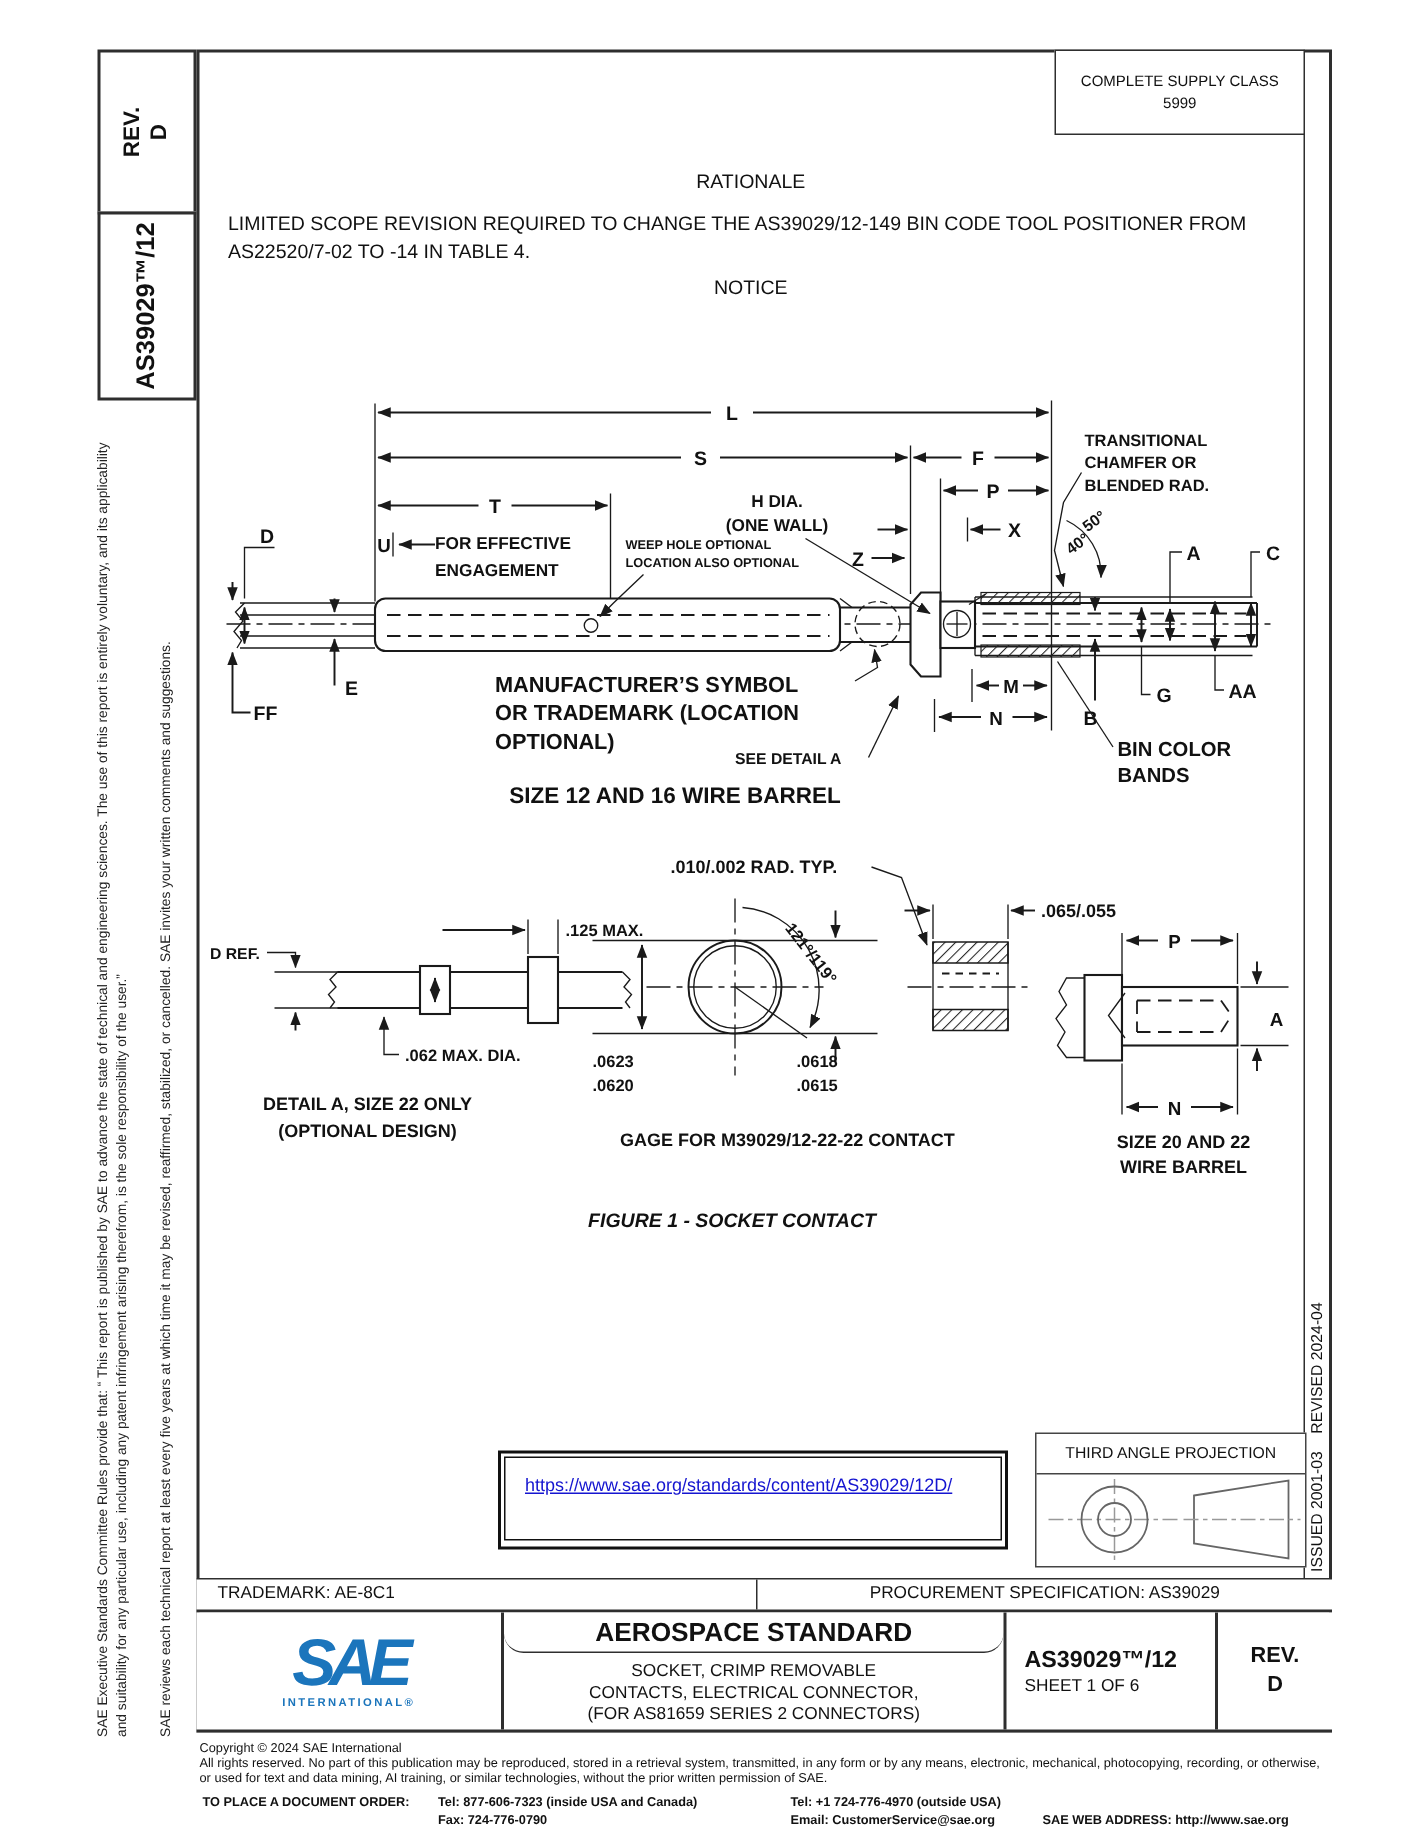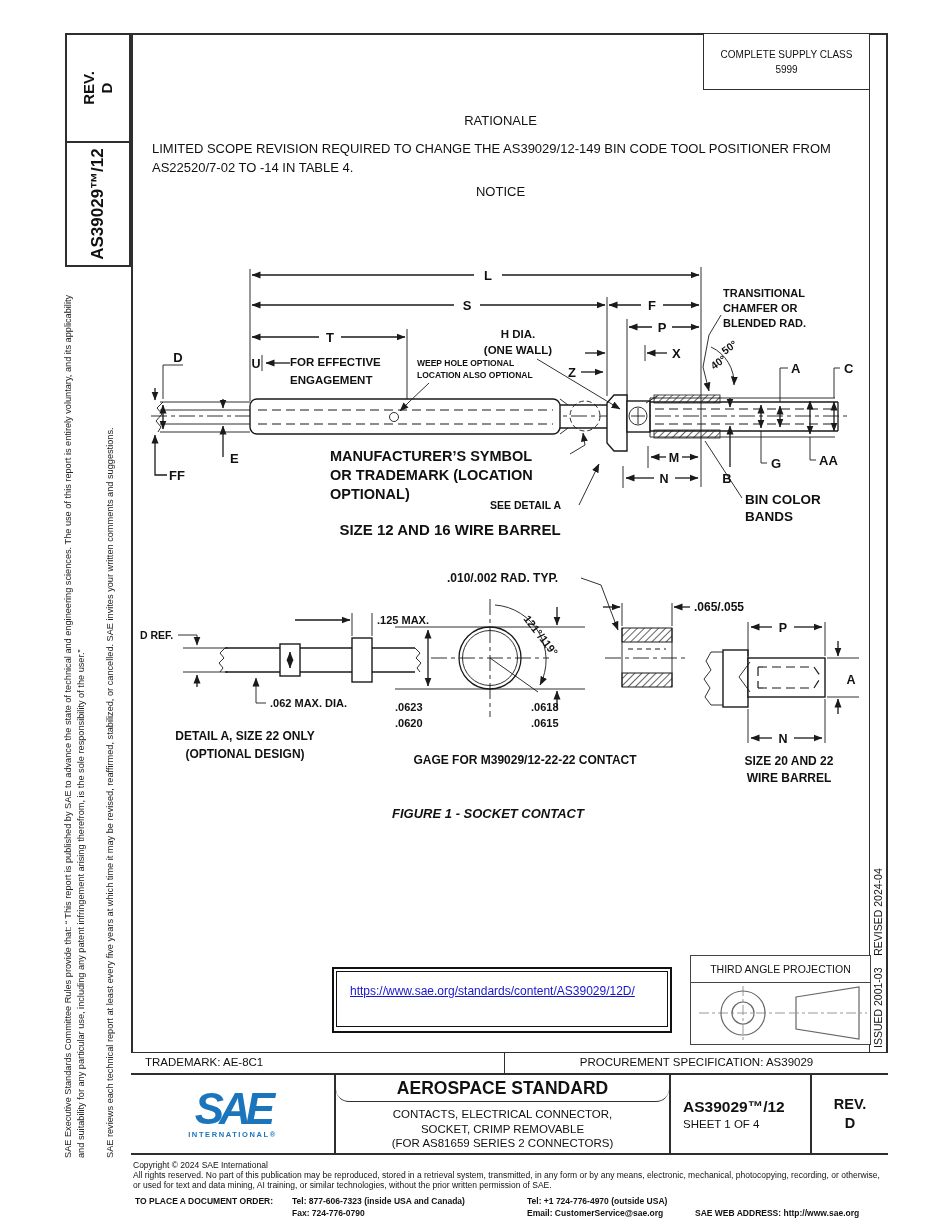--- a/index.html
+++ b/index.html
@@ -390,28 +390,28 @@
   </div>
 
   <div class="titleblock">
     <div class="cell tb-logo">
       <div class="sae-big" style="color:#1b75bc;">SAE</div>
       <div class="sae-sub" style="color:#1b75bc;">INTERNATIONAL®</div>
     </div>
     <div class="cell tb-mid">
       <div class="ashead">AEROSPACE STANDARD</div>
       <div class="sub">
+        <div>SOCKET, CRIMP REMOVABLE</div>
         <div>CONTACTS, ELECTRICAL CONNECTOR,</div>
-        <div>SOCKET, CRIMP REMOVABLE</div>
         <div>(FOR AS81659 SERIES 2 CONNECTORS)</div>
       </div>
     </div>
     <div class="cell tb-num">
       <div class="dn">AS39029™/12</div>
-      <div class="sh">SHEET 1 OF 4</div>
+      <div class="sh">SHEET 1 OF 6</div>
     </div>
     <div class="cell tb-rev">
       <div>REV.</div>
       <div>D</div>
     </div>
   </div>
 
   <div class="foot" style="left:133px;top:1160px;">Copyright © 2024 SAE International</div>
   <div class="foot" style="left:133px;top:1170px;width:756px;">All rights reserved. No part of this publication may be reproduced, stored in a retrieval system, transmitted, in any form or by any means, electronic, mechanical, photocopying, recording, or otherwise, or used for text and data mining, AI training, or similar technologies, without the prior written permission of SAE.</div>
   <div class="foot b" style="left:135px;top:1196px;">TO PLACE A DOCUMENT ORDER:</div>

